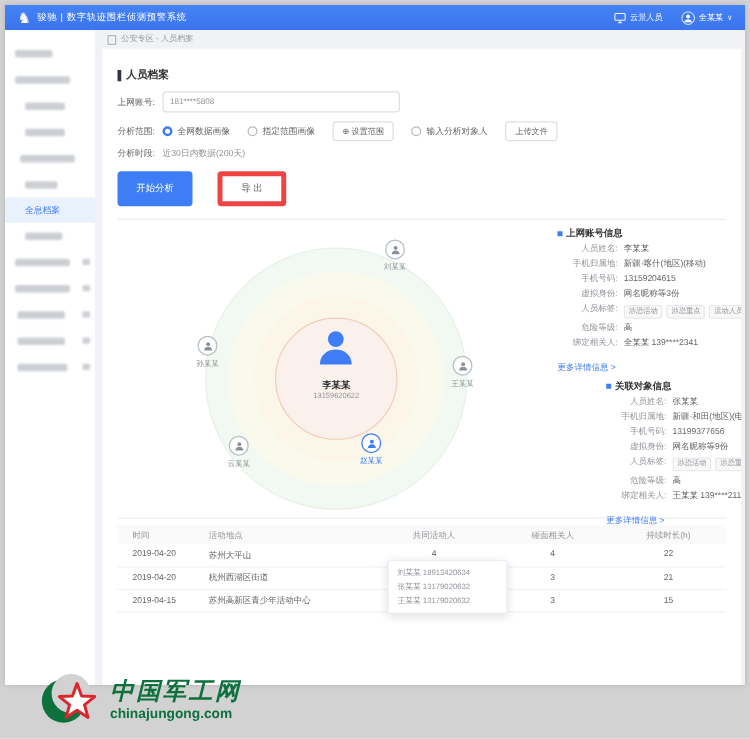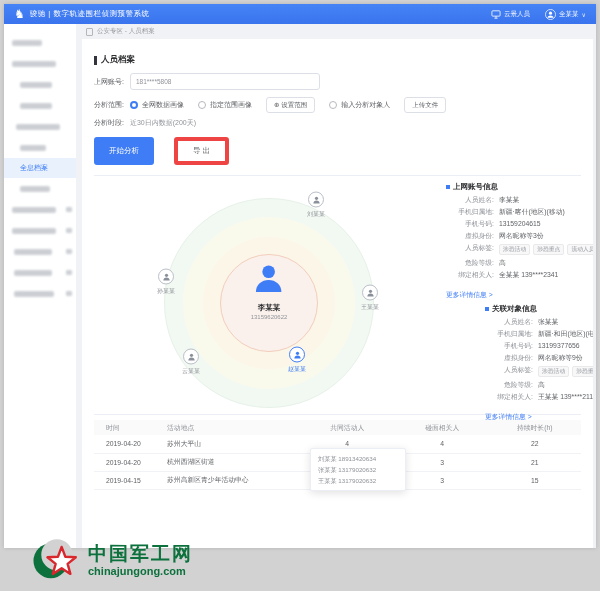--- a/index.html
+++ b/index.html
@@ -97,21 +97,21 @@
   td { font-size:6.8px; color:#606266; height:18px; border-bottom:1px solid #f0f2f5; }
   th.c1,td.c1 { width:15%; text-align:left; padding-left:12px; }
   th.c2,td.c2 { width:27%; text-align:left; }
   th.c3,td.c3 { width:20%; text-align:center; }
   th.c4,td.c4 { width:19%; text-align:center; }
   th.c5,td.c5 { width:19%; text-align:center; }
   .tooltip { position:absolute; left:216px; top:28px; width:96px; background:#fff; border:1px solid #ebeef5; box-shadow:0 2px 8px rgba(0,0,0,.12); border-radius:2px; padding:4px 7px; font-size:6.2px; color:#909399; line-height:1.8; z-index:5; }
 
   
   .watermark { position:absolute; left:30px; top:536px; display:flex; align-items:center; gap:6px; }
-  .wm-text .wm-cn { font-size:19px; font-weight:bold; color:#0c713c; letter-spacing:2px; line-height:1; }
+  .wm-text .wm-cn { font-size:19px; font-weight:bold; color:#0c713c; letter-spacing:2px; line-height:1;font-style:italic; }
   .wm-text .wm-en { font-size:11px; font-weight:bold; color:#0c713c; margin-top:2px; }
 </style>
 </head>
 <body>
 
 <div class="frame">
 
   <div class="navbar">
     <span class="logo">♞</span>
     <span class="title">骏驰 | 数字轨迹围栏侦测预警系统</span>

